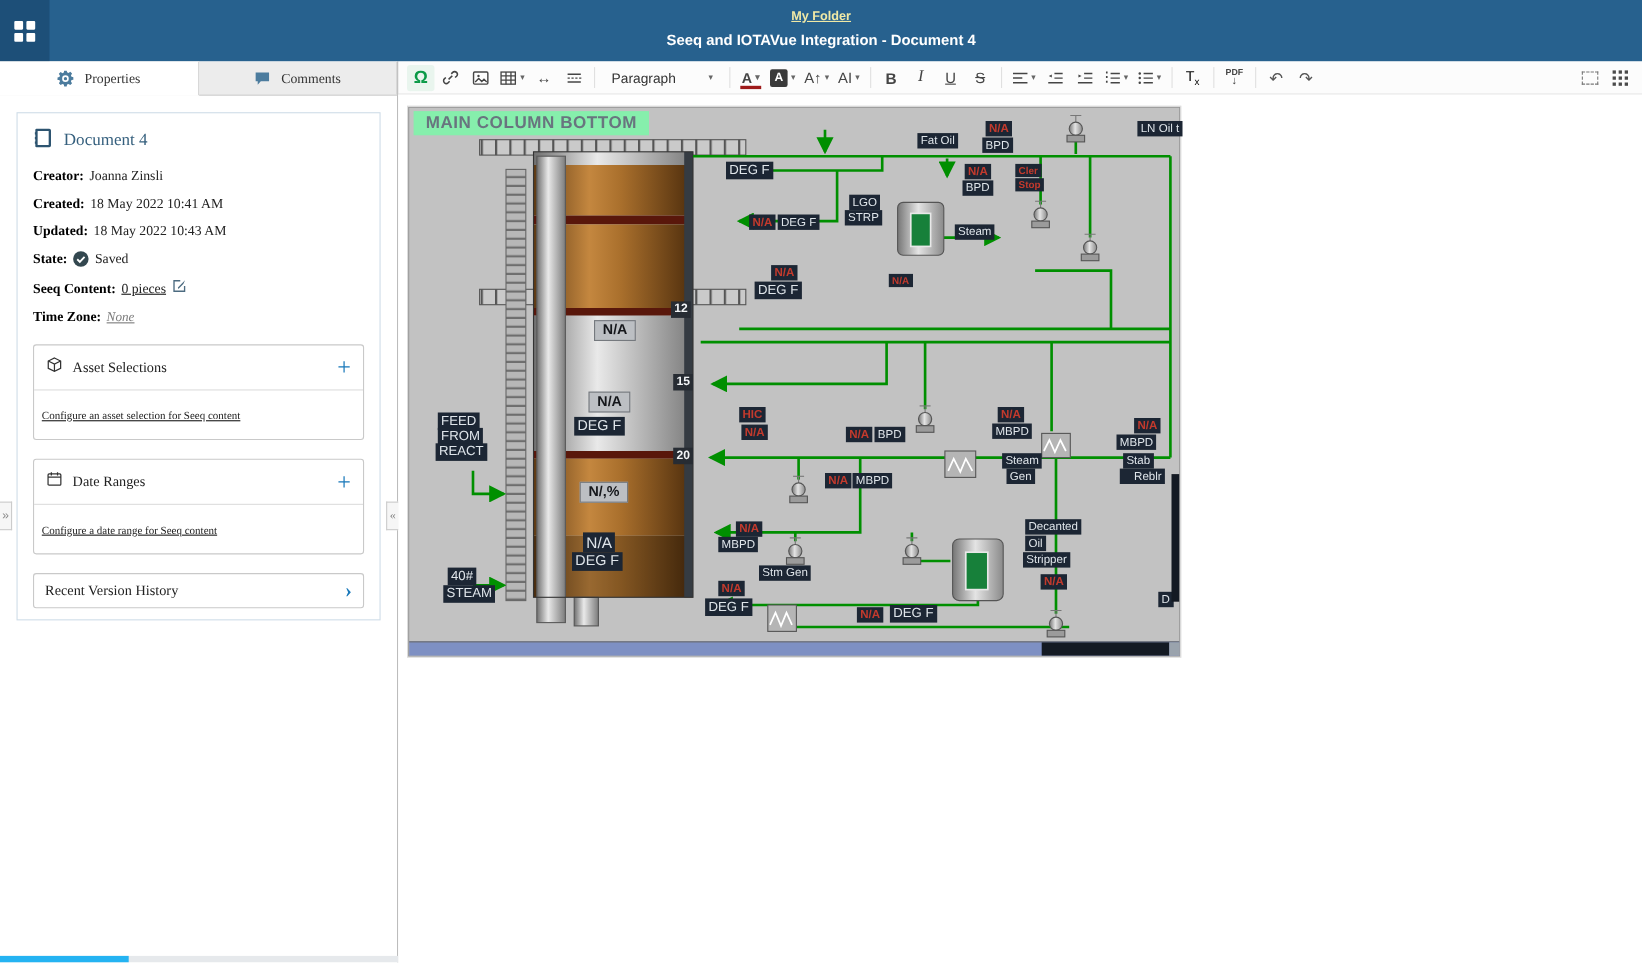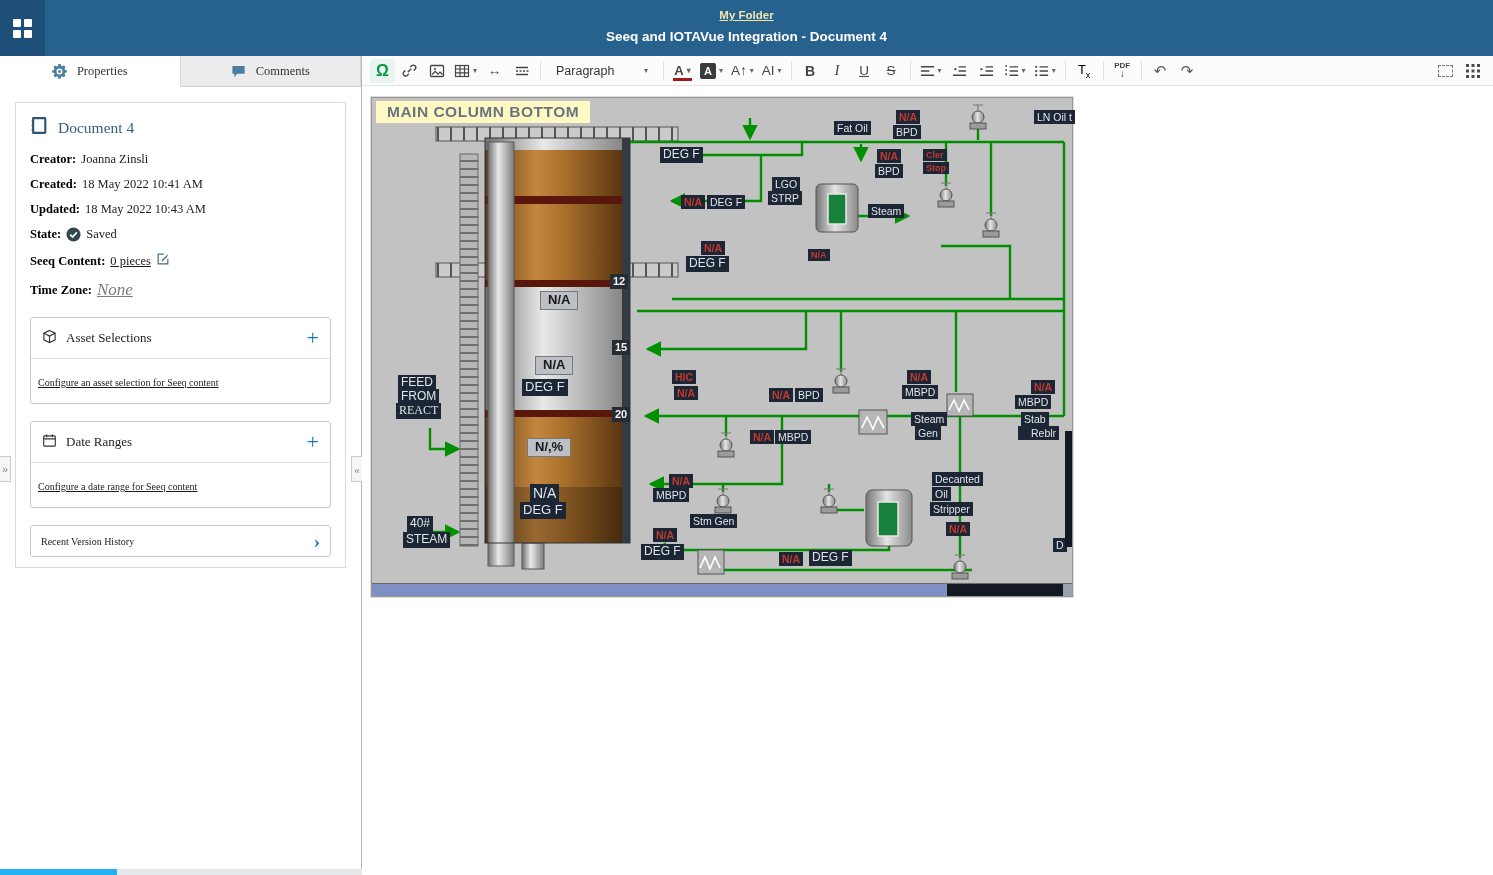--- a/index.html
+++ b/index.html
@@ -28,31 +28,31 @@
   .tab.active { background:#fff; border-bottom:1px solid #fff; margin-bottom:-1px; }
   .tab .ticon { width:16px; height:16px; display:flex; align-items:center; justify-content:center; color:#4c7c9e; font-size:14px; }
 
   .panel { flex:1; overflow:hidden; }
   .card { margin:15px; border:1px solid #cfdde8; padding:13px 14px 10px; background:#fff; }
   .card-head { display:flex; align-items:center; gap:9px; margin-bottom:13px; }
   .card-title { color:#36607e; font-size:15.5px; }
   .frow { font-size:12.5px; margin-bottom:10px; color:#222; display:flex; align-items:center; gap:5px; }
   .frow b { color:#000; }
   .lnk { color:#1c1c1c; text-decoration:underline; cursor:pointer; }
-  .tz-lnk { color:#7b7b7b; font-style:italic; text-decoration:underline; font-size:17px; cursor:pointer; }
+  .tz-lnk { color:#7b7b7b; font-style:italic; text-decoration:underline; font-size:12px; cursor:pointer; }
   .state-check { width:15px; height:15px; }
 
   .secbox { border:1px solid #c9c9c9; border-radius:3px; margin-top:17px; }
   .sec-head { display:flex; align-items:center; height:40px; padding:0 11px; }
   .sec-title { font-size:13px; color:#222; margin-left:9px; }
   .plus-btn { margin-left:auto; color:#1878ba; font-size:22px; line-height:1; cursor:pointer; font-weight:300; }
   .sec-body { border-top:1px solid #ddd; padding:13px 7px; }
   .sec-body .lnk { font-size:10px; }
   .versionbox { border:1px solid #c9c9c9; border-radius:3px; margin-top:17px; height:32px; display:flex; align-items:center; padding:0 10px; cursor:pointer; }
-  .versionbox .vtitle { font-size:10px; color:#222;text-align:right; }
+  .versionbox .vtitle { font-size:13px; color:#222;text-align:right; }
   .chev { margin-left:auto; color:#1878ba; font-size:19px; font-weight:bold; line-height:1; }
 
   .handle { position:absolute; width:11px; height:26px; background:#f6f6f6; border:1px solid #ccc; color:#888;
             font-size:11px; display:flex; align-items:center; justify-content:center; cursor:pointer; z-index:5; }
   .handle-left  { left:0; top:400px; border-left:none; }
   .handle-right { right:-1px; top:400px; border-right:none; }
 
   .progress-track { position:absolute; left:0; bottom:0; width:362px; height:6px; background:#e6e9ec; z-index:6; }
   .progress-bar { width:117px; height:100%; background:#24b3f2; }
 
@@ -89,21 +89,21 @@
   .canvas { flex:1; position:relative; background:#fff; min-height:0; }
   .diagram { position:absolute; left:9px; top:11px; width:702px; height:500px; background:#c2c2c2;
              border:1px solid #979797; outline:1px solid #dcdcdc; cursor:pointer; }
   .diagram svg.scene { position:absolute; left:0; top:0; }
   .dlabels { position:absolute; left:0; top:0; width:702px; height:487px; pointer-events:none; }
   .dl { position:absolute; font-size:10.5px; line-height:1.15; padding:1px 3px; white-space:nowrap; }
   .nw { background:#1c2634; color:#dfe5ea; }
   .nr { background:#1c2634; color:#c23a2d; font-weight:bold; }
   .lg { background:#bcbfc3; color:#15171b; font-size:13px; font-weight:bold; border:1px solid #75797e; padding:1px 7px; }
   .tray { background:#272c33; color:#f2f4f6; font-weight:bold; font-size:11px; }
-  .dtitle { position:absolute; left:4px; top:3px; background:#fef9c3; color:#69747f; font-weight:bold;
+  .dtitle { position:absolute; left:4px; top:3px; background:#86efac; color:#69747f; font-weight:bold;
             font-size:15.5px; letter-spacing:.5px; padding:2px 11px; }
   .hscroll { position:absolute; left:0; bottom:0; width:100%; height:13px; background:#7e90c3; border-top:1px solid #6a6a6a; cursor:pointer; }
   .hscroll .dark { position:absolute; right:9px; top:0; width:116px; height:100%; background:#141a23; }
   .hscroll .nub { position:absolute; right:0; top:0; width:9px; height:100%; background:#9aa3ad; }
   .vscroll { position:absolute; right:0; top:333px; width:7px; height:116px; background:#141a23; cursor:pointer; }
 </style>
 </head>
 <body>
 
 <div class="app">
@@ -564,21 +564,21 @@
               <span class="dl nr" style="left: 300px; top: 272px;">HIC</span>
               <span class="dl nr" style="left: 302px; top: 288px;">N/A</span>
               <span class="dl nr" style="left: 397px; top: 290px;">N/A</span>
               <span class="dl nw" style="left: 423px; top: 290px;">BPD</span>
               <span class="dl nr" style="left: 535px; top: 272px;">N/A</span>
               <span class="dl nw" style="left: 530px; top: 287px;">MBPD</span>
               <span class="dl nr" style="left: 659px; top: 282px;">N/A</span>
               <span class="dl nw" style="left: 643px; top: 297px;">MBPD</span>
               <span class="dl nw" style="left: 26px; top: 277px; font-size: 12px;">FEED</span>
               <span class="dl nw" style="left: 26px; top: 291px; font-size: 12px;">FROM</span>
-              <span class="dl nw" style="left: 24px; top: 305px; font-size: 12px; font-family: Liberation Serif, serif;">REACT</span>
+              <span class="dl nw" style="left: 24px; top: 305px; font-size: 12px;">REACT</span>
               <span class="dl tray" style="left: 240px; top: 309px;">20</span>
               <span class="dl nw" style="left: 539px; top: 314px;">Steam</span>
               <span class="dl nw" style="left: 543px; top: 328px;">Gen</span>
               <span class="dl nw" style="left: 649px; top: 314px;">Stab</span>
               <span class="dl nw" style="left: 646px; top: 328px; padding-left: 13px;">Reblr</span>
               <span class="dl lg" style="left: 155px; top: 340px;">N/,%</span>
               <span class="dl nr" style="left: 378px; top: 332px;">N/A</span>
               <span class="dl nw" style="left: 403px; top: 332px;">MBPD</span>
               <span class="dl nr" style="left: 297px; top: 376px;">N/A</span>
               <span class="dl nw" style="left: 281px; top: 390px;">MBPD</span>

